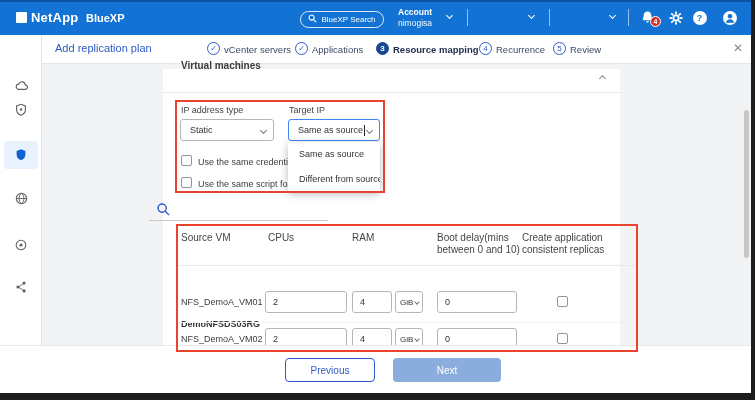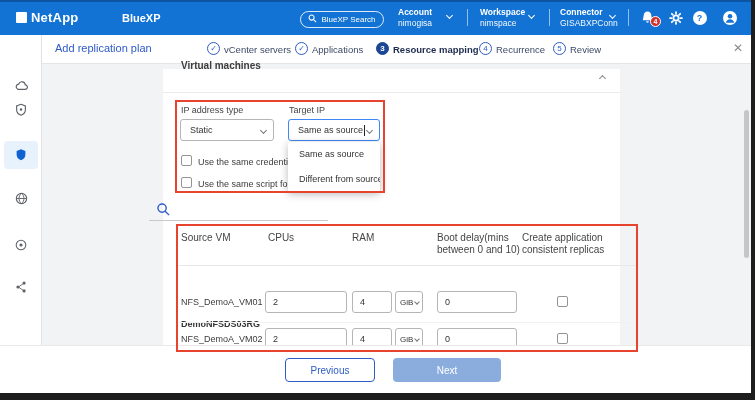--- a/index.html
+++ b/index.html
@@ -5,21 +5,21 @@
   * { margin:0; padding:0; box-sizing:border-box; }
   html,body { width:755px; height:400px; }
   body { font-family:"Liberation Sans", sans-serif; position:relative; background:#fff; overflow:hidden; }
   .abs { position:absolute; }
 
   
   .app-header { left:0; top:0; width:755px; height:49px; background:#1273d4; }
   .top-edge { left:0; top:0; width:755px; height:2px; background:#0b55a4; }
   .logo-mark { left:16px; top:12px; width:11px; height:11px; background:#fff; border-radius:1px; }
   .brand-netapp { left:31px; top:10px; color:#fff; font-size:13px; font-weight:bold; letter-spacing:.2px; }
-  .brand-product { left:86px; top:12px; color:#fff; font-size:11px; font-weight:bold;margin-left:36px; }
+  .brand-product { left:86px; top:12px; color:#fff; font-size:11px; font-weight:bold; }
   .search-pill { left:300px; top:11px; width:84px; height:17px; border:1px solid rgba(255,255,255,.85); border-radius:9px;
                  display:flex; align-items:center; justify-content:center; gap:4px; color:#fff; font-size:8px; }
   .hdr-group { top:7px; width:70px; color:#fff; }
   .hdr-label { font-size:8.5px; font-weight:bold; line-height:11px; }
   .hdr-value { font-size:8.5px; line-height:11px; opacity:.95; }
   .chev { display:inline-block; width:5px; height:5px; border-right:1.5px solid currentColor; border-bottom:1.5px solid currentColor; transform:rotate(45deg); }
   .chev-up { transform:rotate(-135deg); }
   .hdr-chev { color:#fff; }
   .hdr-divider { top:9px; width:1px; height:17px; background:rgba(255,255,255,.55); }
   .icon-btn { top:10px; width:15px; height:15px; display:flex; align-items:center; justify-content:center; }
@@ -109,31 +109,23 @@
       <svg width="9" height="9" viewBox="0 0 10 10">
           <circle cx="4" cy="4" r="2.8" fill="none" stroke="#fff" stroke-width="1.2"></circle>
           <line x1="6.2" y1="6.2" x2="9" y2="9" stroke="#fff" stroke-width="1.2"></line>
         </svg>
     </span>
     <span>BlueXP Search</span>
   </div>
   <span class="abs chev hdr-chev" style="left:447px;top:13px;"></span>
   <div class="abs hdr-divider" style="left:467px;"></div>
 
-  <div class="abs hdr-group" style="left:480px;">
-    <div class="hdr-label">Workspace</div>
-    <div class="hdr-value">nimspace</div>
-  </div>
   <span class="abs chev hdr-chev" style="left:529px;top:13px;"></span>
   <div class="abs hdr-divider" style="left:549px;"></div>
 
-  <div class="abs hdr-group" style="left:560px;">
-    <div class="hdr-label">Connector</div>
-    <div class="hdr-value">GISABXPConn</div>
-  </div>
   <span class="abs chev hdr-chev" style="left:610px;top:13px;"></span>
   <div class="abs hdr-divider" style="left:628px;"></div>
 
   <div class="abs icon-btn" style="left:640px;">
     <svg width="15" height="15" viewBox="0 0 16 16" fill="#fff">
         <path d="M8 1.5c-2.5 0-4 1.8-4 4.2L3 11h10l-1-5.3c0-2.4-1.5-4.2-4-4.2z"></path>
         <path d="M6.5 12a1.5 1.5 0 0 0 3 0z"></path>
       </svg>
   </div>
   <div class="abs badge">4</div>

